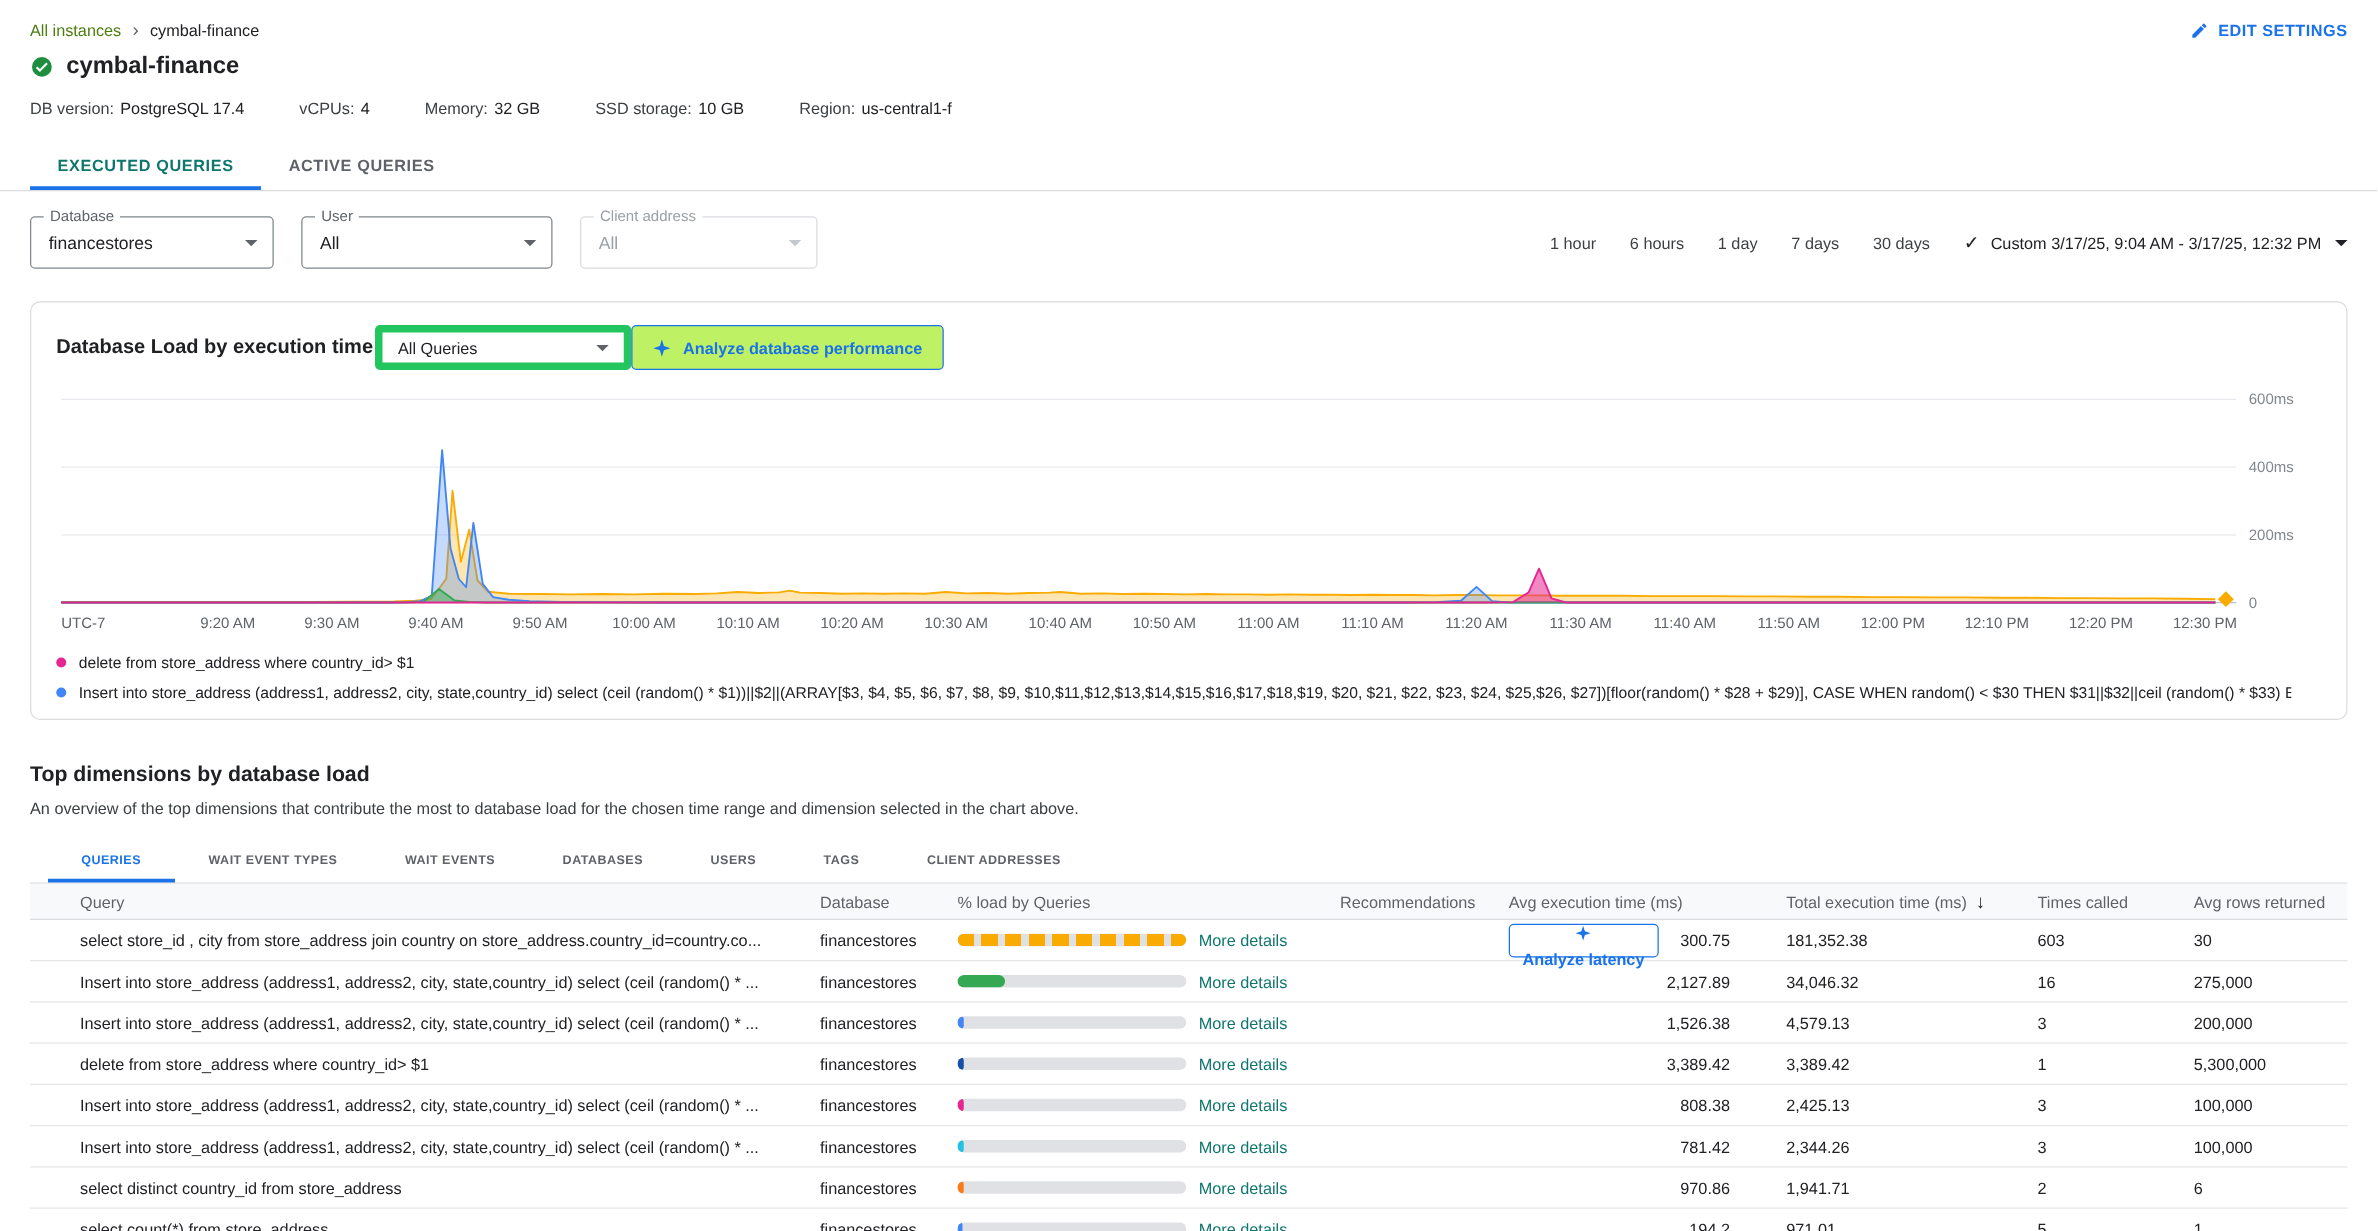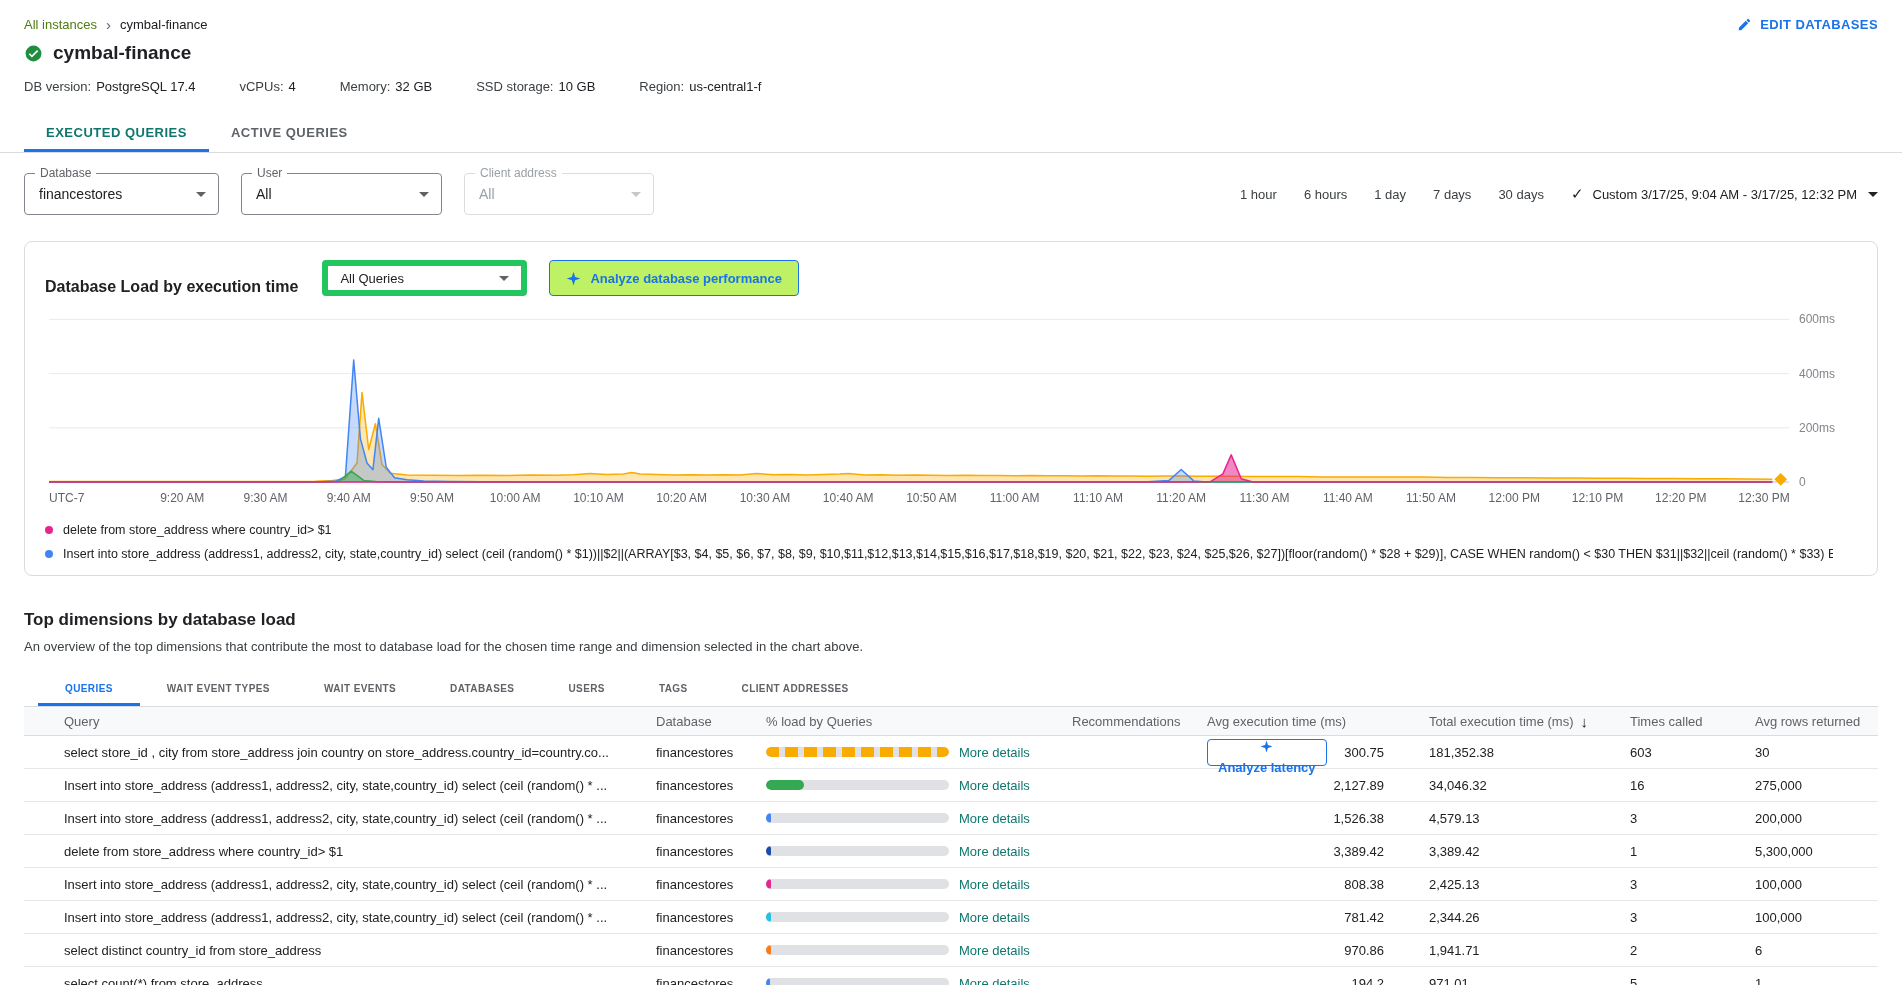--- a/index.html
+++ b/index.html
@@ -47,21 +47,21 @@
   .w-db { width:195px; } .w-user { width:201px; } .w-client { width:190px; }
 
   .time-range { margin-left:auto; display:flex; align-items:center; gap:27px; font-size:13px; color:#3c4043; }
   .time-option { cursor:pointer; white-space:nowrap; }
   .time-custom { display:flex; align-items:center; gap:9px; color:#202124; cursor:pointer; white-space:nowrap; }
   .time-custom .caret { margin-left:2px; border-top-color:#202124; }
   .check-glyph { font-size:15px; }
 
   
   .chart-card { margin-top:26px; border:1px solid #dadce0; border-radius:8px; padding:18px 20px 12px; }
-  .card-head { display:flex; align-items:flex-end; gap:22px; }
+  .card-head { display:flex; align-items:center; }
   .card-title { font-size:16px; font-weight:600; margin-right:2px; }
   .mini-sel { height:36px; width:205px; border:6px solid #22c55e; border-radius:4px; background:#fff;
               display:flex; align-items:center; padding:0 12px; font-size:13px; cursor:pointer; }
   .analyze-btn { height:36px; display:flex; align-items:center; gap:9px; padding:0 16px; background:#bef264;
                  border:1px solid #1a73e8; border-radius:4px; color:#1a73e8; font-size:13px; font-weight:600;
                  font-family:inherit; cursor:pointer; }
   #chart-svg { display:block; margin-top:10px; }
   .ytick { fill:#80868b; font-size:12px; }
   .xtick { fill:#5f6368; font-size:12px; }
   .legend { display:flex; flex-direction:column; gap:5px; margin-top:8px; }
@@ -106,21 +106,21 @@
       <span class="crumb-parent">All instances</span>
       <span class="crumb-sep">›</span>
       <span class="crumb-current">cymbal-finance</span>
     </div>
     <div class="edit-settings">
       <span style="display:flex;">
         <svg width="15" height="15" viewBox="0 0 24 24" fill="#1a73e8">
             <path d="M3 17.25V21h3.75L17.81 9.94l-3.75-3.75L3 17.25zM20.71 7.04a.996.996 0 0 0 0-1.41l-2.34-2.34a.996.996 0 0 0-1.41 0l-1.83 1.83 3.75 3.75 1.83-1.83z"></path>
           </svg>
       </span>
-      <span>EDIT DATABASES</span>
+      <span>EDIT SETTINGS</span>
     </div>
   </div>
 
   <div class="title-row">
     <span style="display:flex;">
       <svg width="19" height="19" viewBox="0 0 24 24">
           <circle cx="12" cy="12" r="10" fill="#1e8e3e"></circle>
           <path d="M10 14.2l-2.6-2.6-1.5 1.5L10 17.2l8-8-1.5-1.5z" fill="#fff"></path>
         </svg>
     </span>

